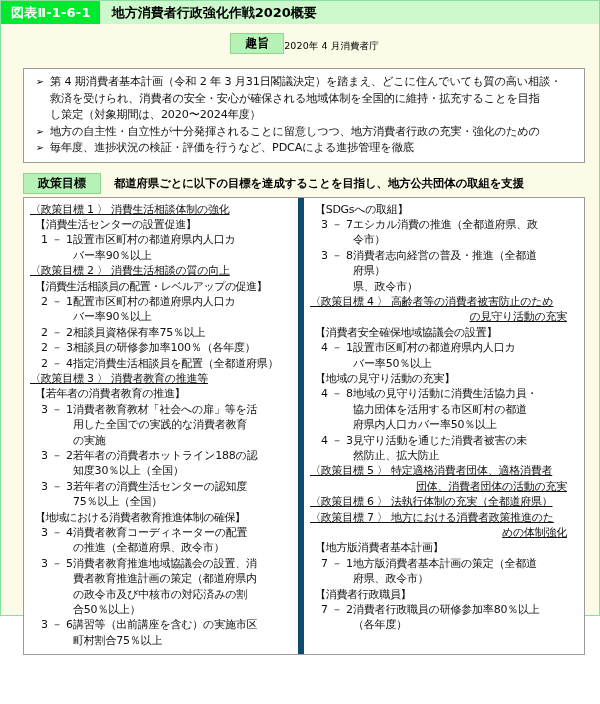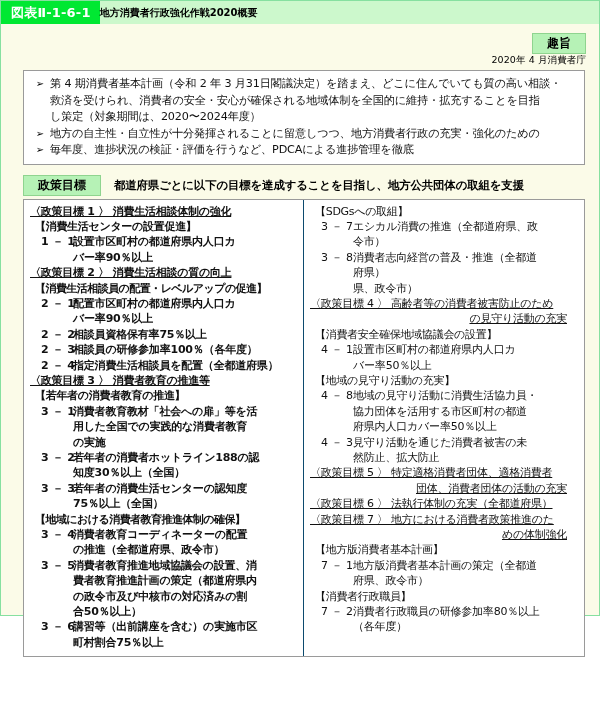--- a/index.html
+++ b/index.html
@@ -38,45 +38,45 @@
     font-weight: bold;
     font-size: 13px;
     line-height: 23px;
     padding: 0 9px 0 10px;
     letter-spacing: 0.2px;
     white-space: nowrap;
   }
   .titlebar .fig-title {
     color: #000000;
     font-weight: bold;
-    font-size: 10px;
+    font-size: 13px;
     line-height: 23px;
+    padding-left: 12px;
     white-space: nowrap;
   }
 
   
   .chip {
     display: inline-block;
     background: #b6f2b6;
     border: 1px solid #8fd48f;
     font-weight: bold;
     font-size: 12px;
     line-height: 17px;
     padding: 1px 14px 1px 14px;
     color: #000;
     box-sizing: border-box;
   }
 
   
   .purpose-head {
     display: flex;
     align-items: flex-end;
-    justify-content: flex-end;
-    padding: 8px 13px 2px 22px;
-    flex-direction: column;
+    justify-content: center;
+    padding: 8px 13px 14px 22px;
   }
   .purpose-date {
     font-size: 9.5px;
     color: #000;
     padding-bottom: 1px;
     letter-spacing: 0.1px;
   }
 
   .boxed {
     background: #ffffff;
@@ -128,22 +128,21 @@
     display: flex;
     min-height: 0;
   }
   .col {
     flex: 1 1 50%;
     box-sizing: border-box;
     padding: 4px 3px 6px 5px;
     min-width: 0;
   }
   .col.left {
-    border-right: 1px solid #0c4a6e;
-    font-weight: bold;
+    border-right: 6px solid #0c4a6e;
   }
   
   .goal-title {
     font-size: 11px;
     line-height: 15.4px;
     letter-spacing: -0.25px;
     text-decoration: underline;
     text-underline-offset: 1px;
     white-space: nowrap;
     padding-left: 1px;

